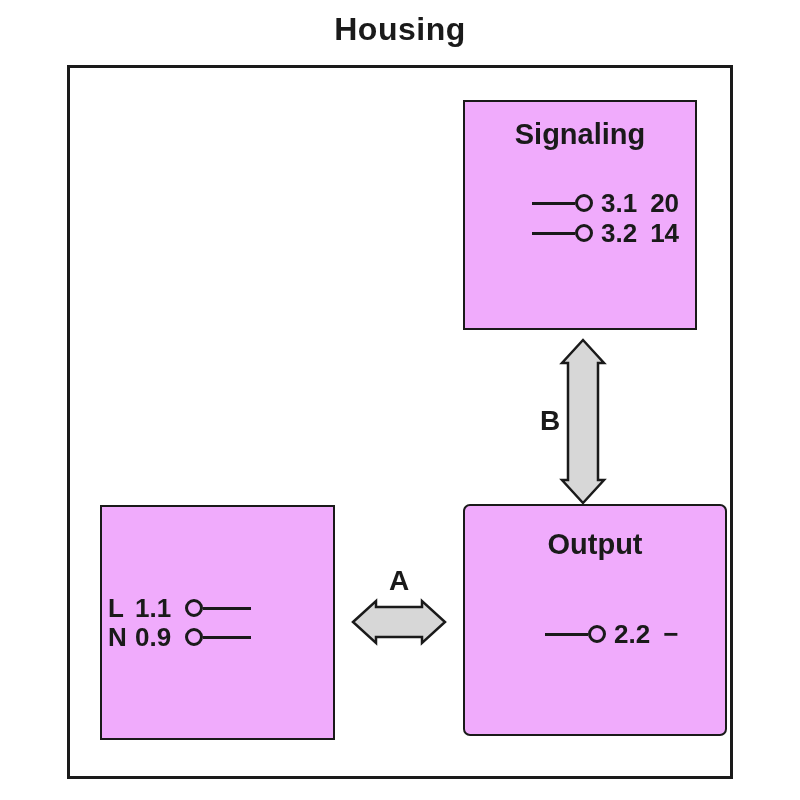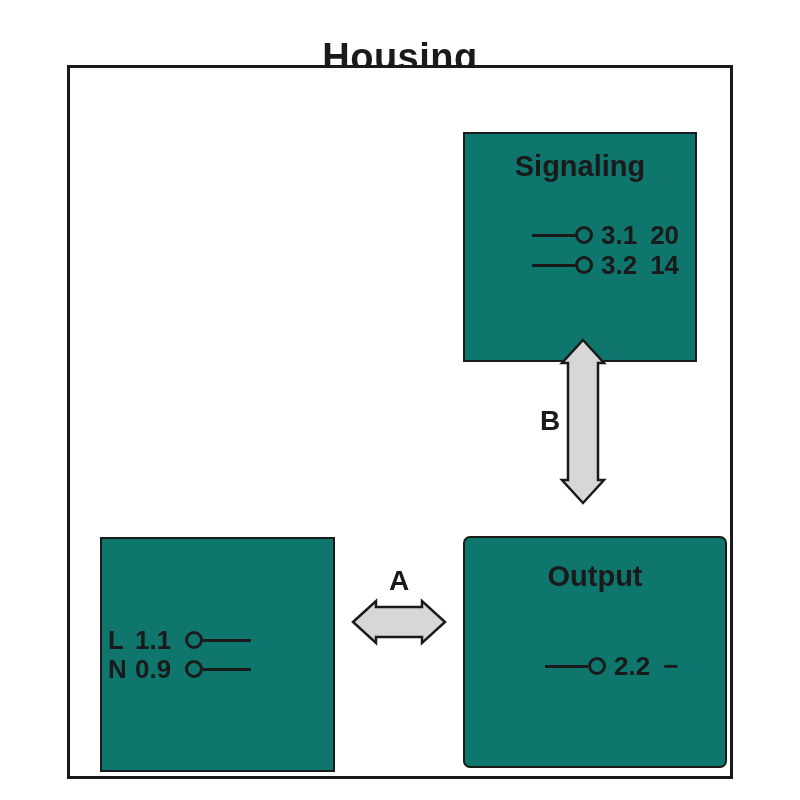--- a/index.html
+++ b/index.html
@@ -3,30 +3,29 @@
 <meta charset="utf-8">
 <style>
   html,body { margin:0; padding:0; background:#ffffff; }
   .canvas {
     position:relative; width:800px; height:800px; background:#ffffff;
     font-family:"Liberation Sans", sans-serif; font-weight:700; color:#1a1a1a;
     overflow:hidden;
   }
   .diagram-title {
     position:absolute; top:11px; left:0; width:800px;
-    text-align:center; font-size:38px; letter-spacing:0.5px;margin-top:25px;
+    text-align:center; font-size:32px; letter-spacing:0.5px;
   }
   .housing {
     position:absolute; left:67px; top:65px; width:666px; height:714px;
     border:3px solid #1a1a1a; box-sizing:border-box; background:#ffffff;
   }
   .gbox {
-    position:absolute; background:#0f766e; border:2px solid #1a1a1a;
+    position:absolute; background:#f0abfc; border:2px solid #1a1a1a;
     box-sizing:border-box;
-    margin-top:32px;
   }
   #signaling-box { left:463px; top:100px; width:234px; height:230px; }
   #input-box     { left:100px; top:505px; width:235px; height:235px; }
   #output-box    { left:463px; top:504px; width:264px; height:232px;border-radius:7px; }
   .box-title {
     position:absolute; left:0; width:100%; text-align:center; font-size:29px;
   }
   #signaling-box .box-title { top:16px; }
   #input-box .box-title, #output-box .box-title { top:22px; }
 

